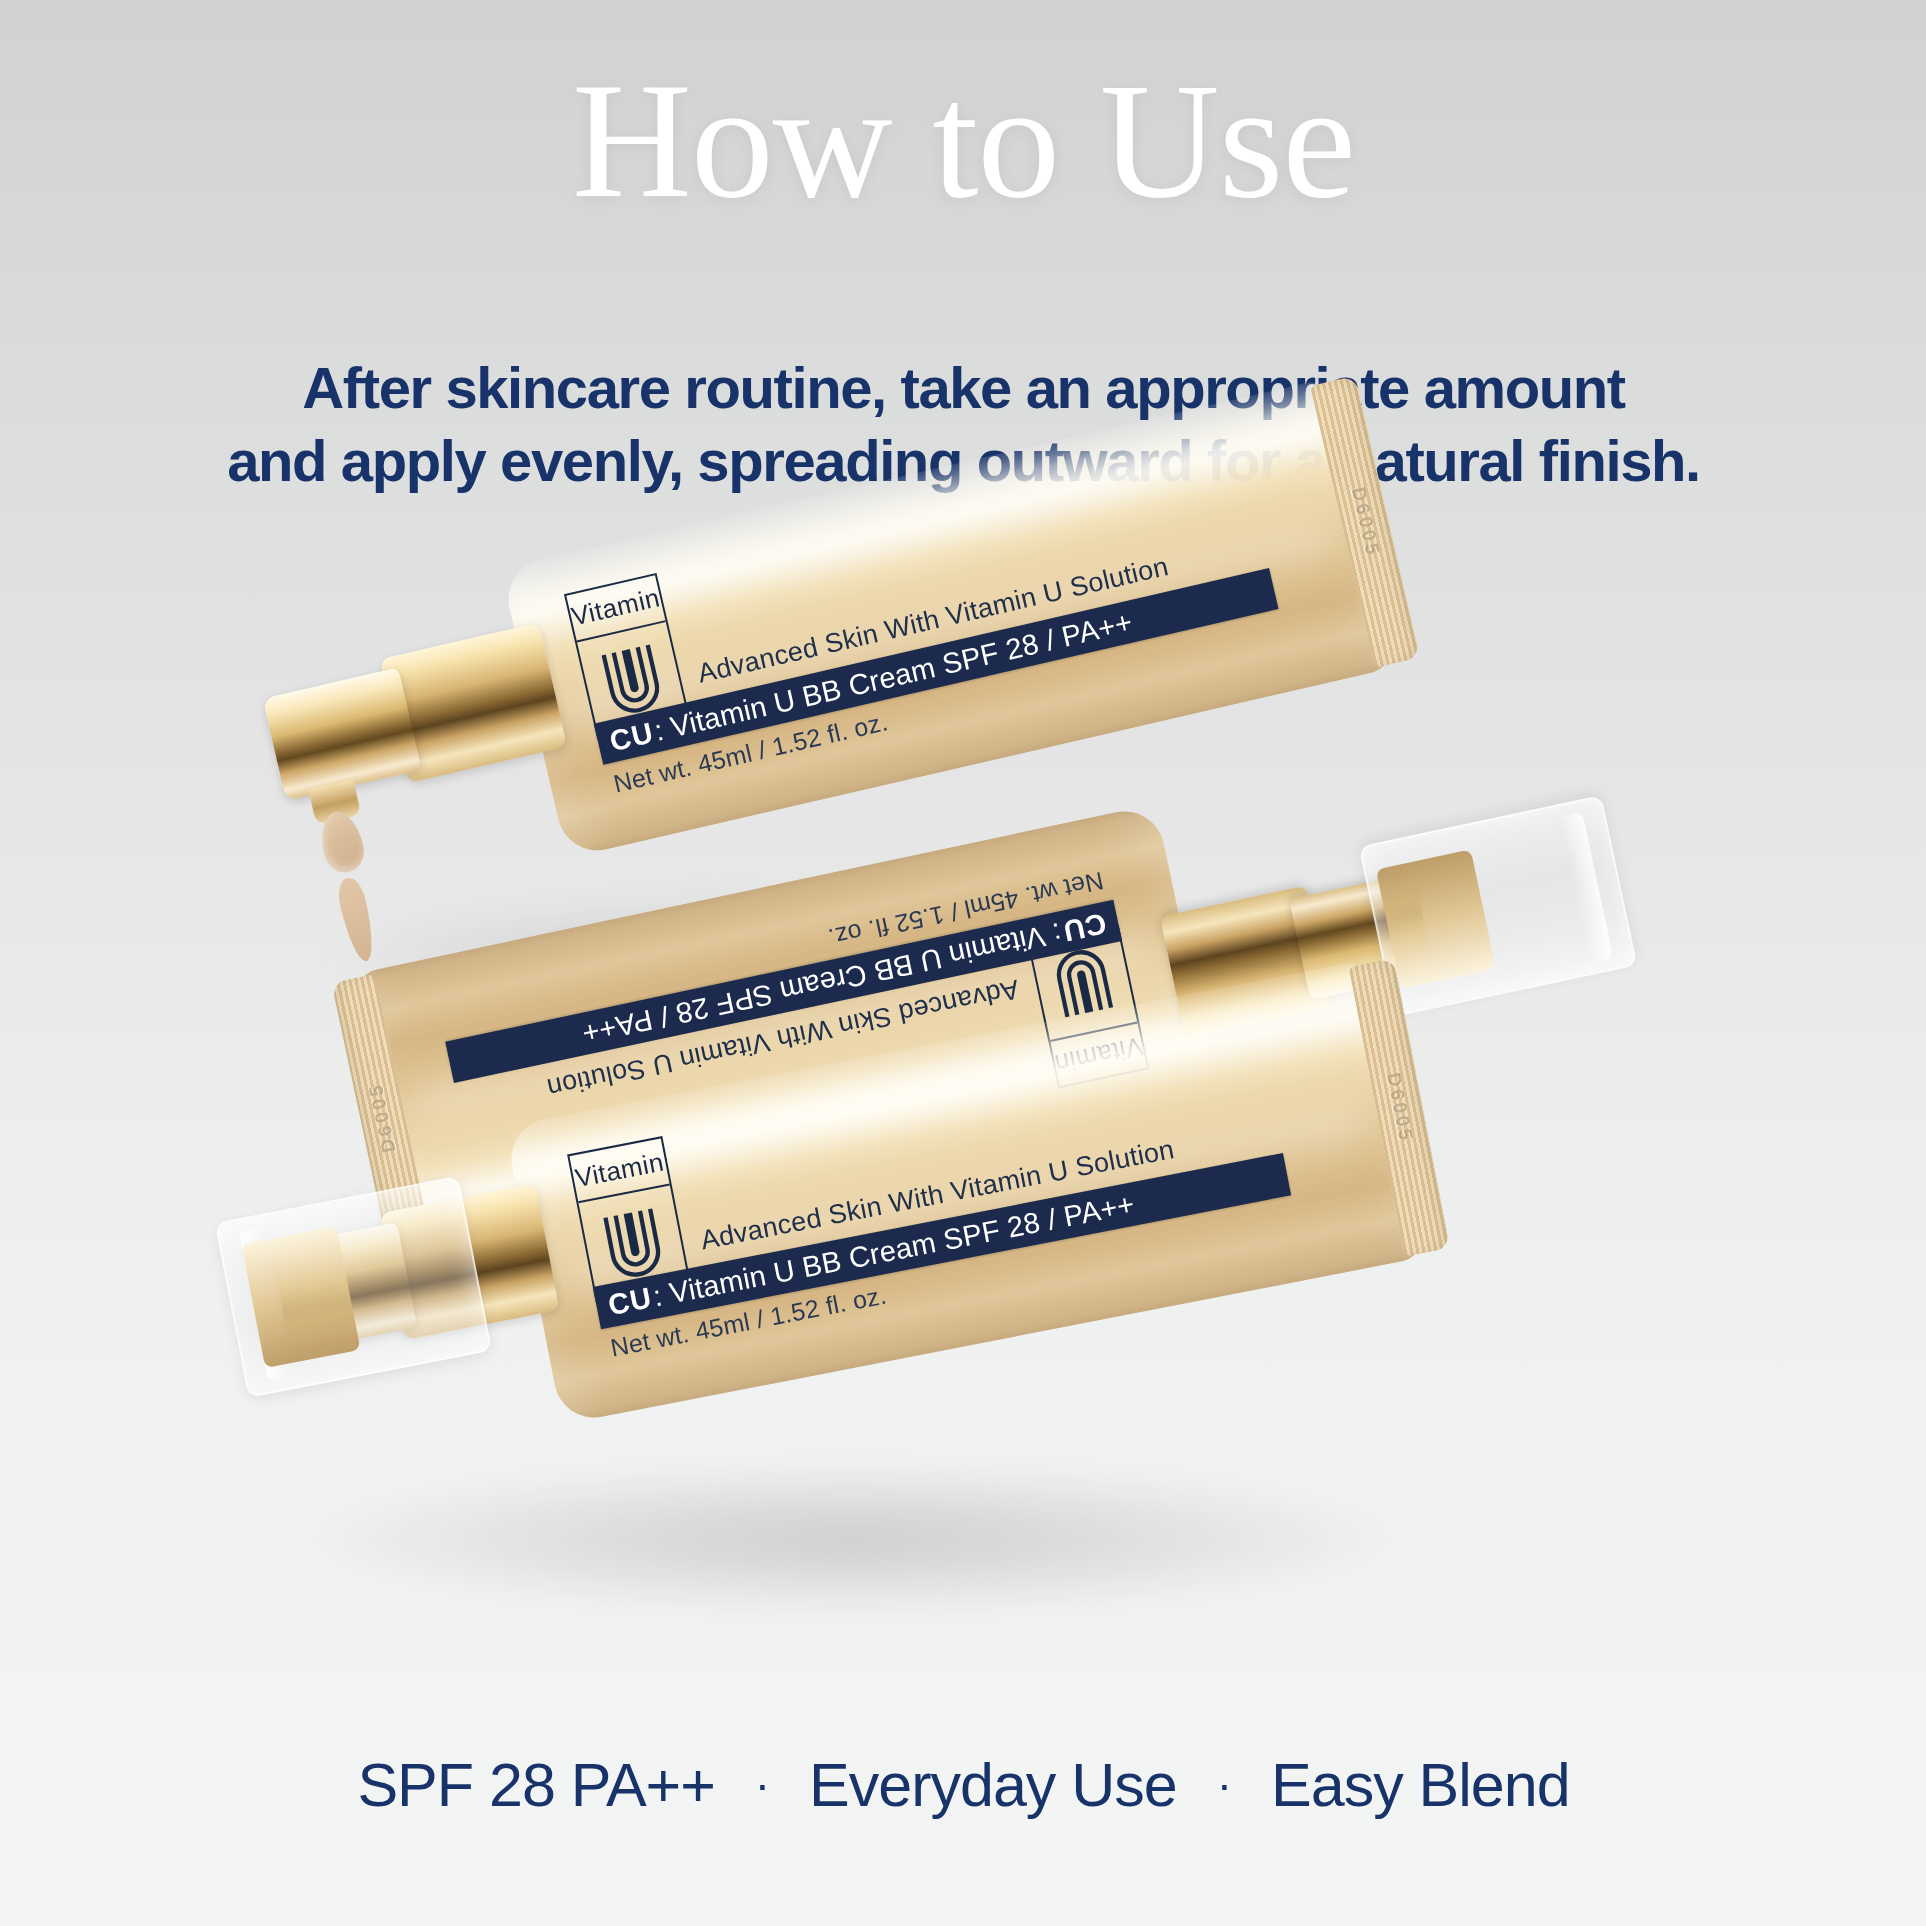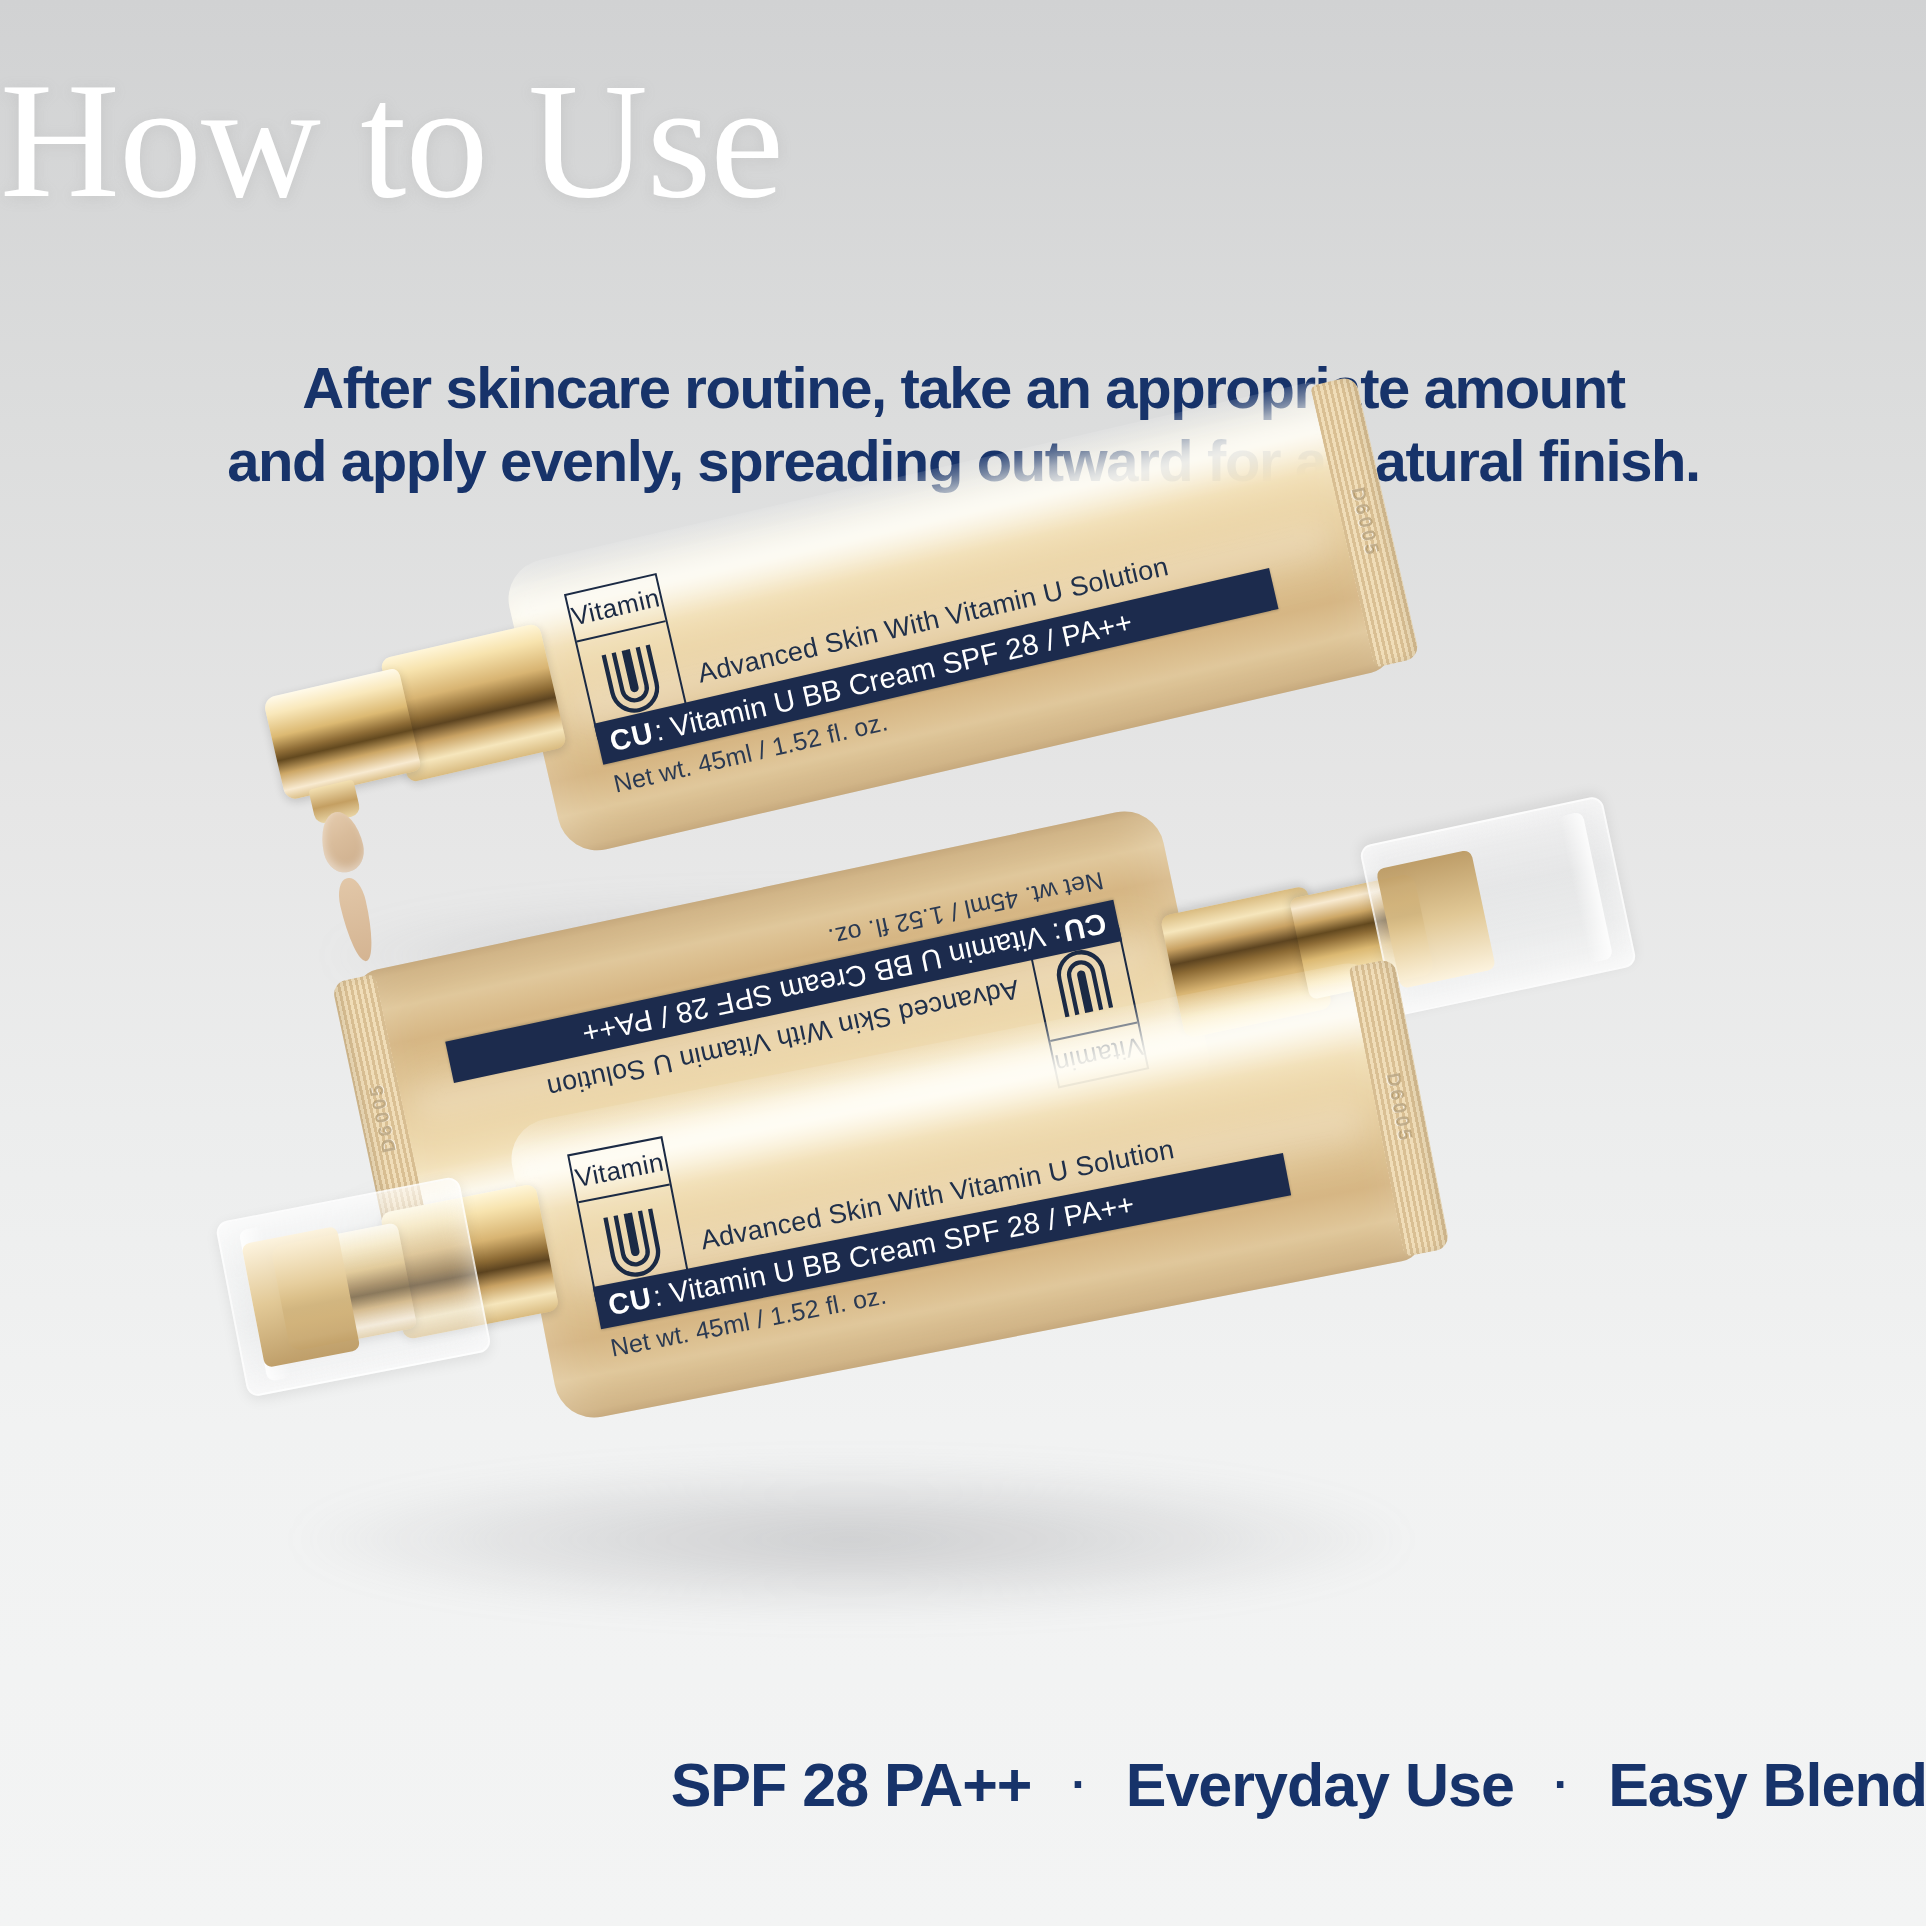--- a/index.html
+++ b/index.html
@@ -6,37 +6,38 @@
   html, body { width:1927px; height:1927px; overflow:hidden; }
   body {
     font-family:"Liberation Sans", sans-serif;
     background:linear-gradient(180deg,#d1d2d3 0%, #dcdddd 22%, #e6e6e6 42%, #eceded 58%, #f1f2f2 74%, #f3f4f4 100%);
     position:relative;
   }
 
   
   #headline {
     position:absolute; top:57px; left:0; width:100%;
+    text-align:center;
     font-family:"Liberation Serif", serif;
     font-size:166px; line-height:1.0;
     color:#ffffff; font-weight:400;
     letter-spacing:-1px;
     text-shadow:0 2px 14px rgba(150,150,150,.22);
   }
   #subcopy {
     position:absolute; top:351px; left:0; width:100%;
     text-align:center; color:#17336a;
     font-size:58px; line-height:1.26; font-weight:700;
     letter-spacing:-1.4px;
   }
   #subcopy .ln { display:block; }
   #tagline {
     position:absolute; top:1750px; left:0; width:100%;
-    text-align:right; color:#17336a;
-    font-size:61px; font-weight:700; letter-spacing:-1px;
+    text-align:center; color:#17336a;
+    font-size:61px; font-weight:400; letter-spacing:-1px;
     white-space:nowrap;
   }
   #tagline .dot { margin:0 24px; font-size:46px; position:relative; top:-6px; }
 
   
   #stage { position:absolute; inset:0; }
 
   .tube-unit { position:absolute; transform-origin:center center; }
 
   

